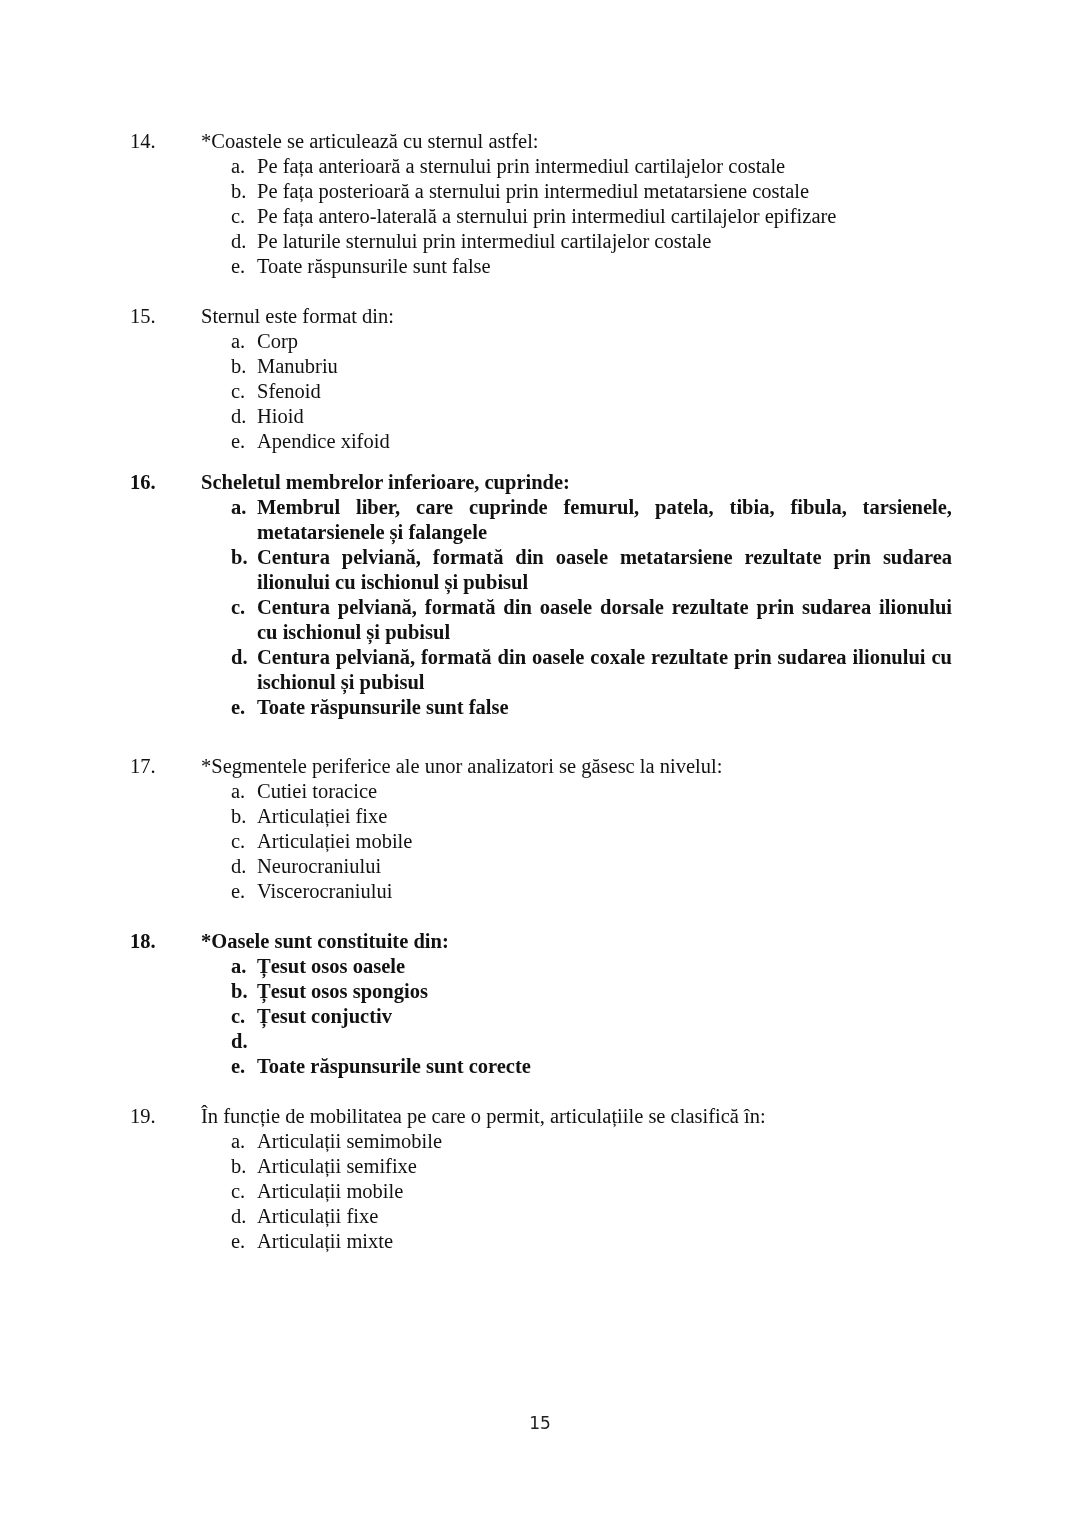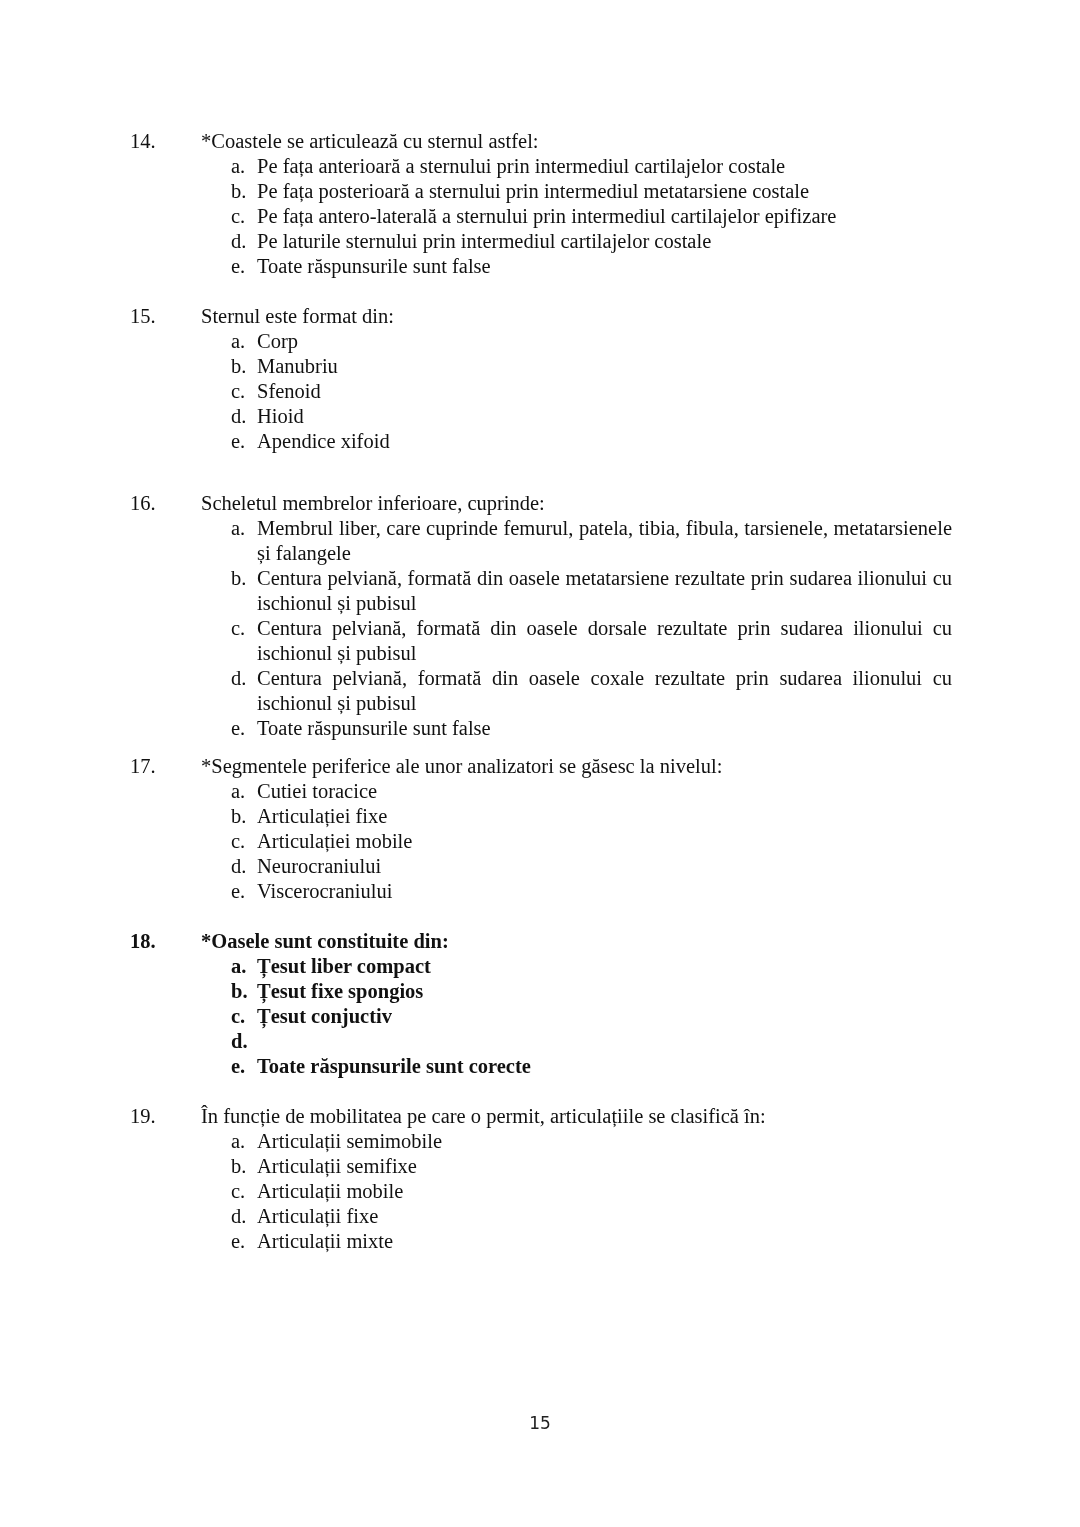--- a/index.html
+++ b/index.html
@@ -128,21 +128,21 @@
           <span class="opt-label">d.</span>
           <span class="opt-text">Hioid</span>
         </li>
       <li class="option">
           <span class="opt-label">e.</span>
           <span class="opt-text">Apendice xifoid</span>
         </li>
     </ul>
   </div>
 
-  <div class="question" style="top:491px;">
+  <div class="question" style="top:470px;font-weight:bold;">
     <div class="q-head">
       <span class="q-num">16.</span>
       <span class="q-text">Scheletul membrelor inferioare, cuprinde:</span>
     </div>
     <ul class="options">
       <li class="option">
           <span class="opt-label">a.</span>
           <span class="opt-text">Membrul liber, care cuprinde femurul, patela, tibia, fibula, tarsienele, metatarsienele și falangele</span>
         </li>
       <li class="option">
@@ -194,25 +194,25 @@
   </div>
 
   <div class="question" style="top:929px;font-weight:bold;">
     <div class="q-head">
       <span class="q-num">18.</span>
       <span class="q-text">*Oasele sunt constituite din:</span>
     </div>
     <ul class="options">
       <li class="option">
           <span class="opt-label">a.</span>
-          <span class="opt-text">Țesut liber compact</span>
-        </li>
-      <li class="option">
-          <span class="opt-label">b.</span>
-          <span class="opt-text">Țesut fixe spongios</span>
+          <span class="opt-text">Țesut osos oasele</span>
+        </li>
+      <li class="option">
+          <span class="opt-label">b.</span>
+          <span class="opt-text">Țesut osos spongios</span>
         </li>
       <li class="option">
           <span class="opt-label">c.</span>
           <span class="opt-text">Țesut conjuctiv</span>
         </li>
       <li class="option">
           <span class="opt-label">d.</span>
         </li>
       <li class="option">
           <span class="opt-label">e.</span>

